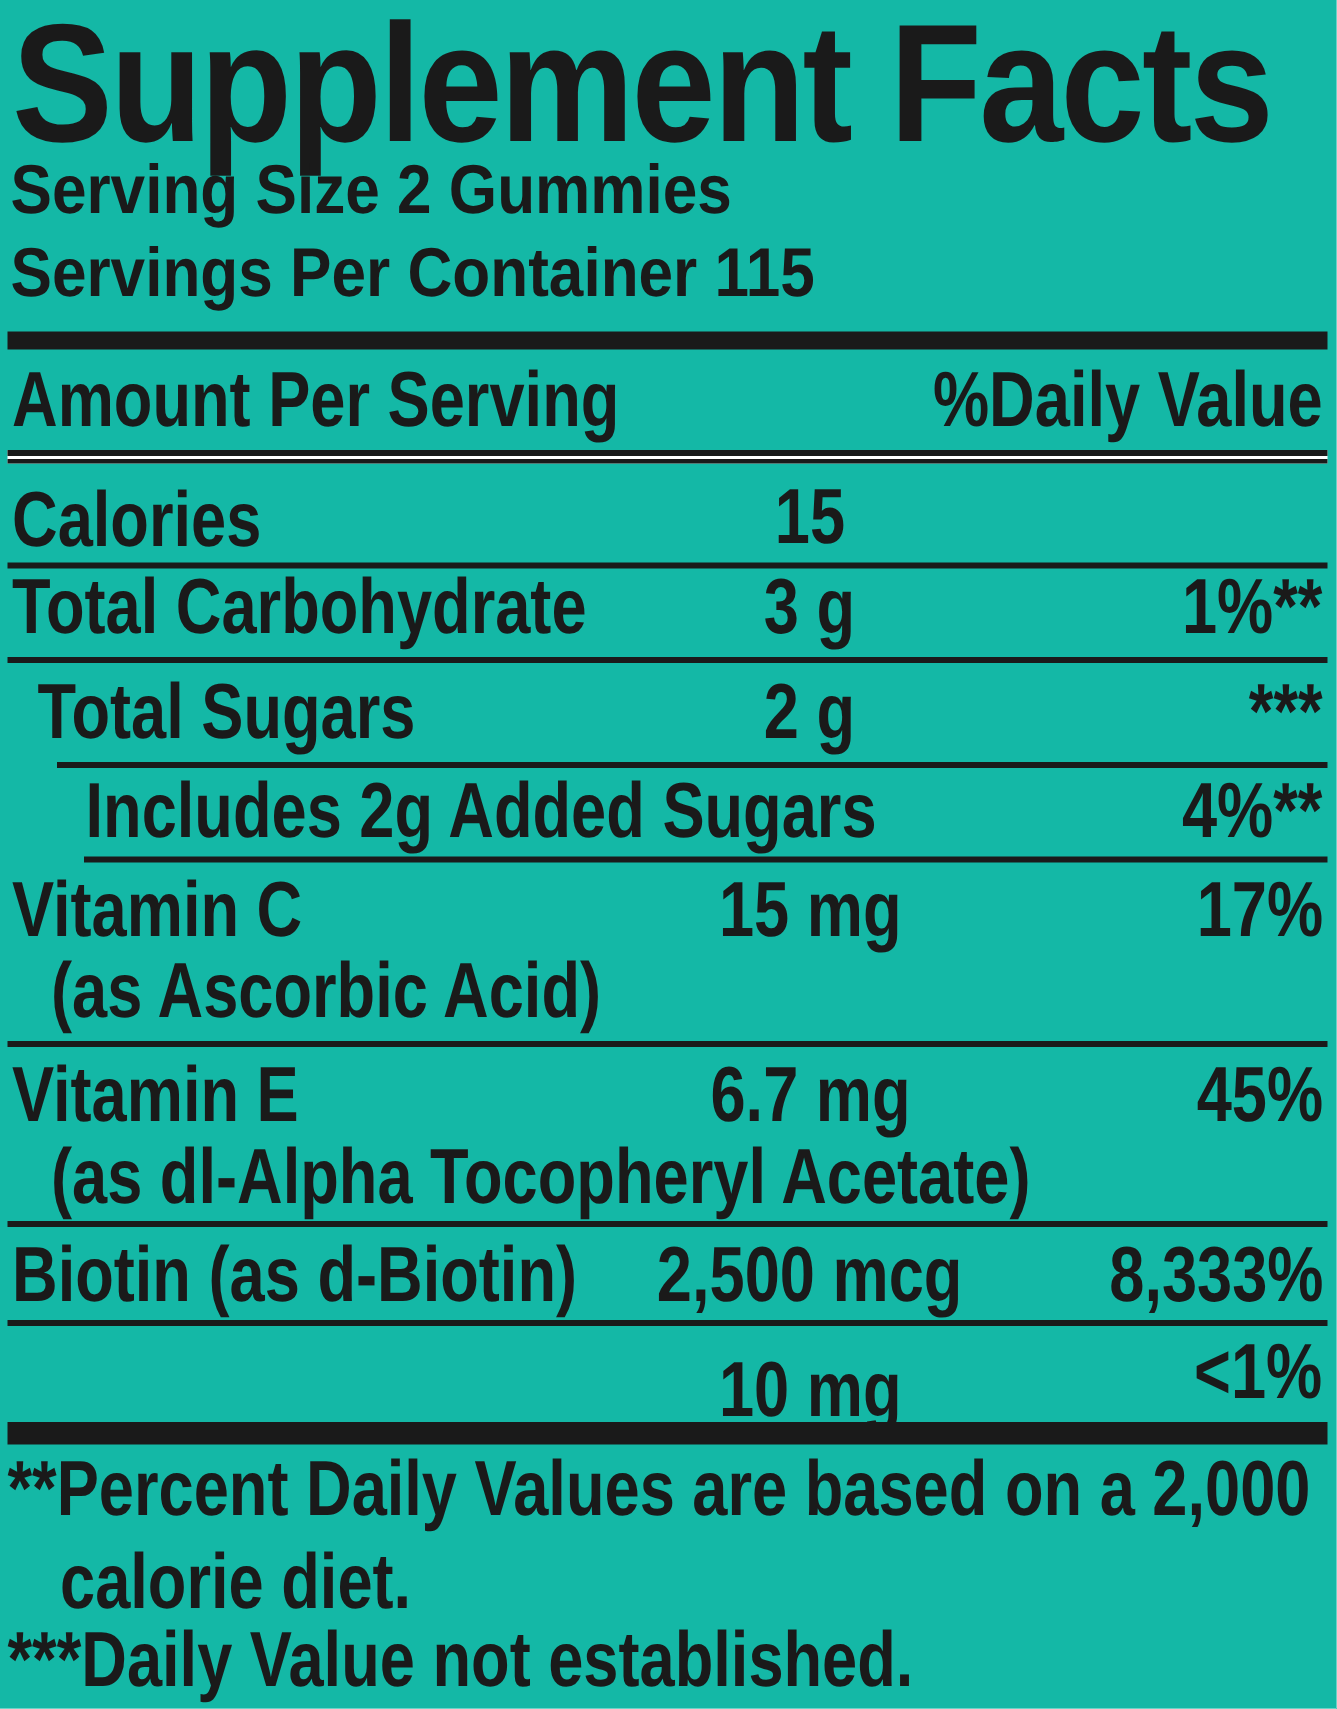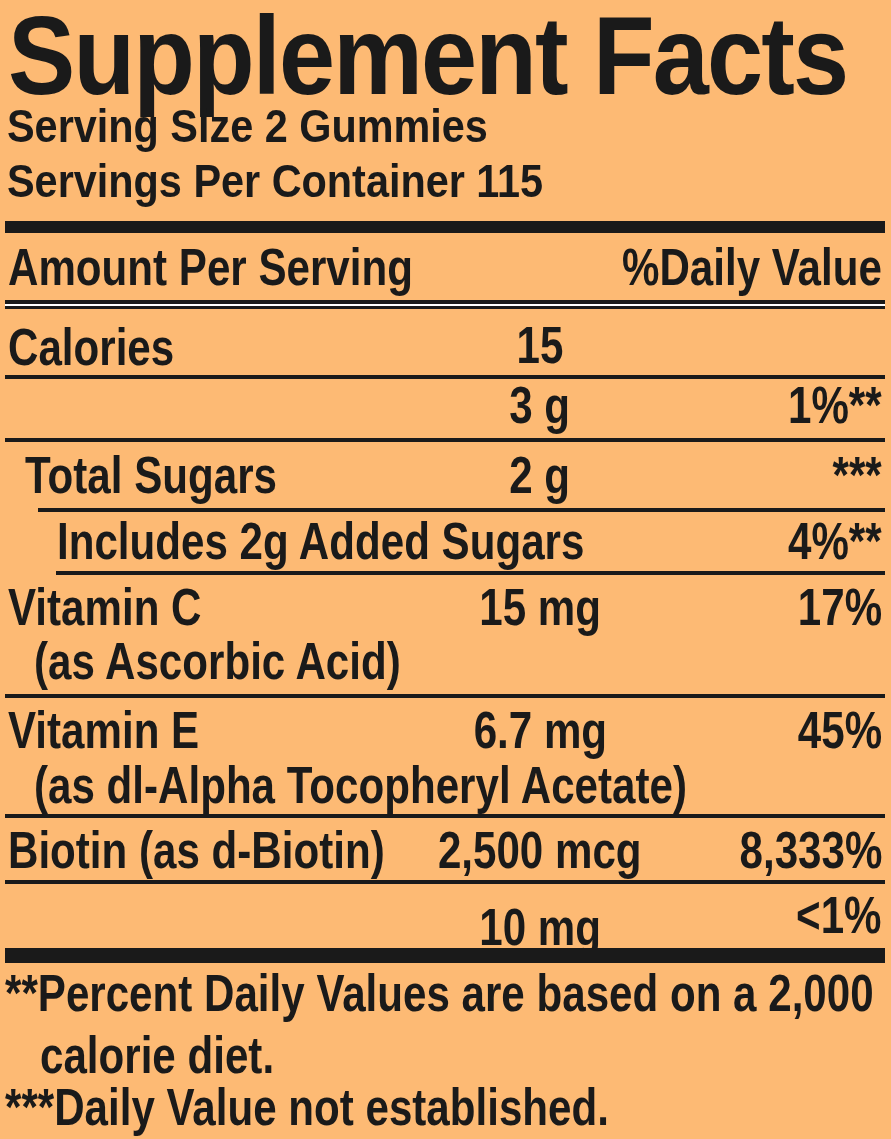--- a/index.html
+++ b/index.html
@@ -1,21 +1,21 @@
 <!DOCTYPE html>
 <html><head>
 <meta charset="utf-8">
 <style>
   html, body { margin: 0; padding: 0; }
   body { background: #ffffff; }
   .label {
     position: relative;
     width: 891px;
     height: 1139px;
-    background: #fdba74;
+    background: #14b8a6;
     overflow: hidden;
     font-family: "Liberation Sans", sans-serif;
     font-weight: 700;
     color: #1a1a1a;
   }
   .t {
     position: absolute;
     white-space: nowrap;
     line-height: 1;
     color: #1a1a1a;
@@ -69,20 +69,23 @@
   <div class="dblrule" style="left:5px; right:6px; top:300px;"></div>
 
   <div class="t fs52" style="left:8px; top:321px;">
     <span class="cx">Calories</span>
   </div>
   <div class="t fs52 amt" style="top:319px;">
     <span class="cx">15</span>
   </div>
   <div class="rule" style="left:5px; right:6px; top:375px;"></div>
 
+  <div class="t fs52" style="left:8px; top:379px;">
+    <span class="cx">Total Carbohydrate</span>
+  </div>
   <div class="t fs52 amt" style="top:379px;">
     <span class="cx">3 g</span>
   </div>
   <div class="t fs52 dv" style="top:379px;">
     <span class="cx">1%**</span>
   </div>
   <div class="rule" style="left:5px; right:6px; top:438px;"></div>
 
   <div class="t fs52" style="left:25px; top:449px;">
     <span class="cx">Total Sugars</span>

